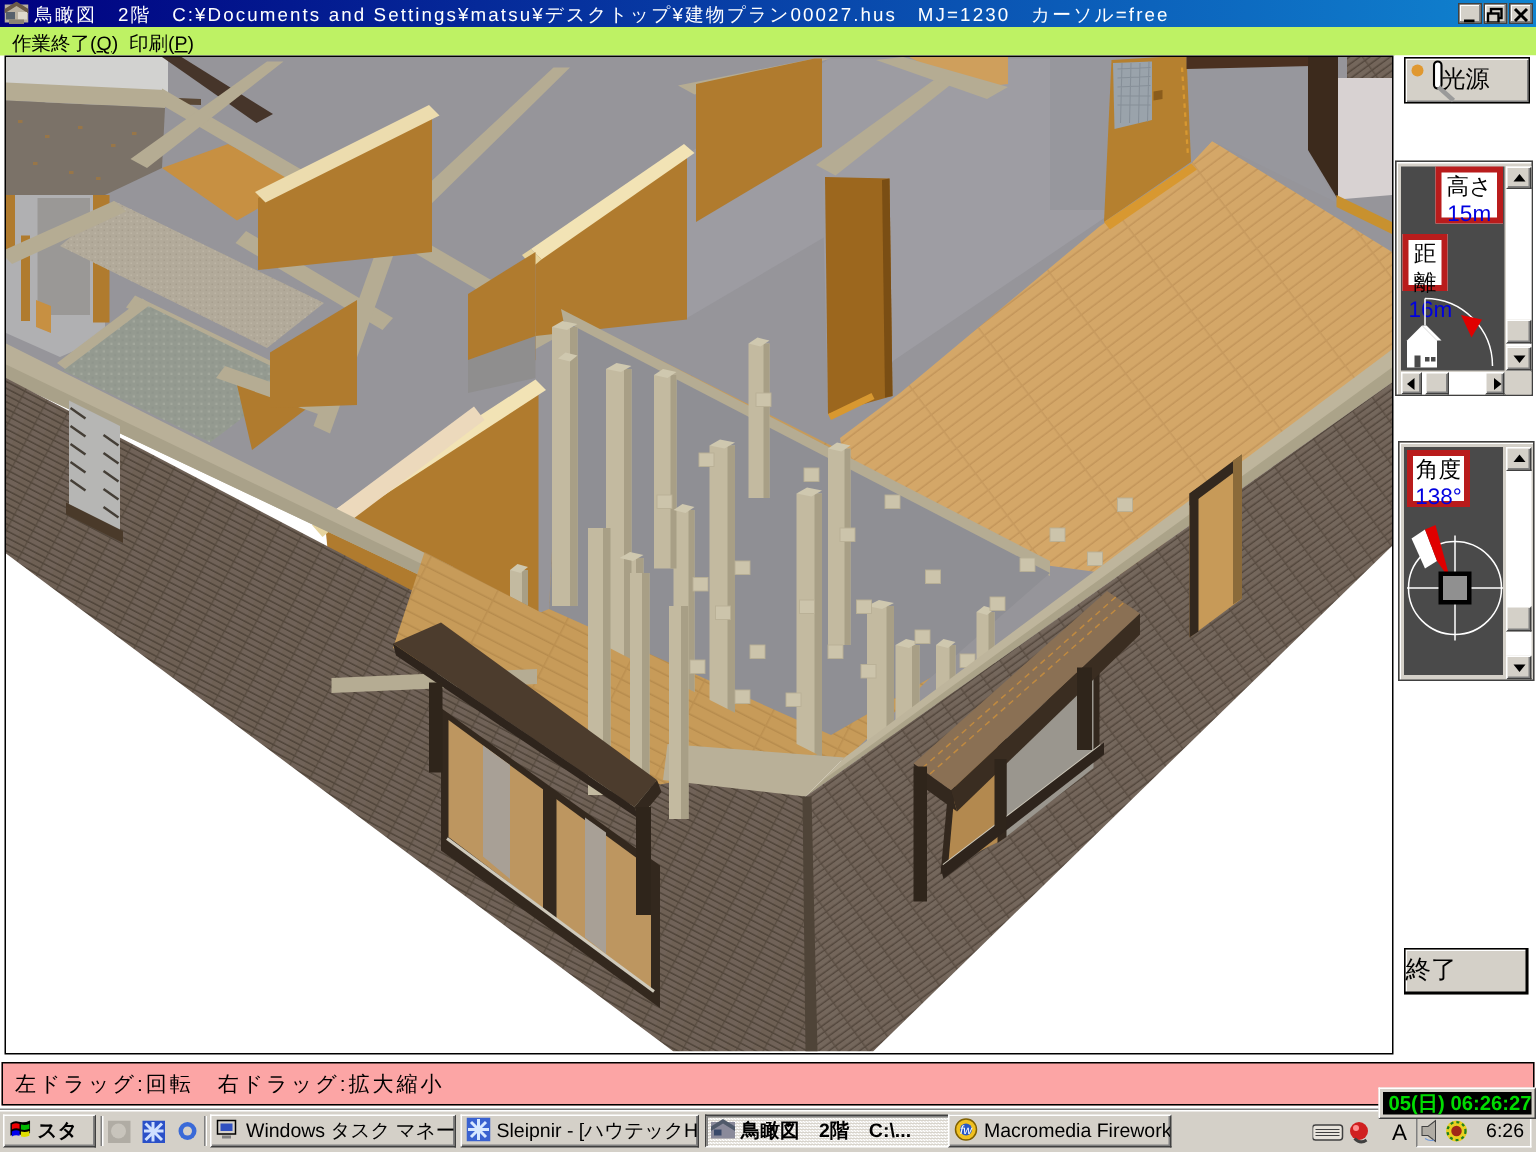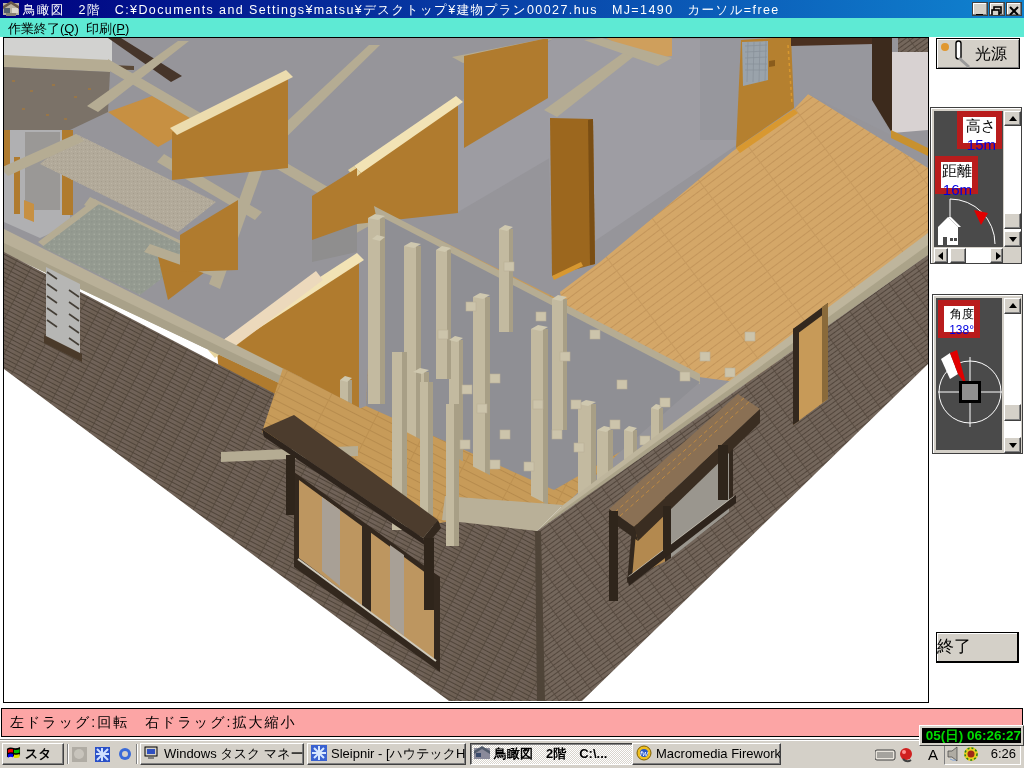--- a/index.html
+++ b/index.html
@@ -2,53 +2,53 @@
 <html><head><meta charset="utf-8">
 <style>
 html,body{margin:0;padding:0;width:1024px;height:768px;overflow:hidden;background:#fff;
 font-family:"Liberation Sans",sans-serif;}
 *{box-sizing:border-box}
 .abs{position:absolute}
 #titlebar{left:0;top:0;width:1024px;height:18px;background:linear-gradient(to right,#000080,#1084d0);}
 #title-ico{left:3px;top:1px;width:16px;height:16px}
 #title-txt{left:23px;top:2px;color:#fff;font-size:12.5px;white-space:nowrap;letter-spacing:1.4px}
 .tbtn{top:2px;width:16px;height:14px;background:#d4d0c8;border:1px solid #404040;box-shadow:inset -1px -1px 0 #808080,inset 1px 1px 0 #fff;text-align:center;overflow:hidden}
-#menubar{left:0;top:18px;width:1024px;height:19px;background:#5eead4;color:#000;font-size:13px}
+#menubar{left:0;top:18px;width:1024px;height:19px;background:#bef264;color:#000;font-size:13px}
 .mitem{top:2px;height:15px}
 #view{left:3px;top:37px;width:926px;height:666px;background:#fff}
 #viewborder{left:3px;top:37px;width:926px;height:666px;border:1px solid #000}
 #rightcol{left:930px;top:37px;width:94px;height:671px;background:#fff}
 #statusbar{left:1px;top:708px;width:1022px;height:29px;background:#fca5a5;border:1px solid #000;color:#000;font-size:14px;line-height:27px;padding-left:8px;letter-spacing:2px}
 #taskbar{left:0;top:740px;width:1024px;height:28px;background:#d4d0c8;border-top:1px solid #fff;box-shadow:0 -1px 0 #808080}
 .raised{background:#d4d0c8;border:1px solid;border-color:#fff #404040 #404040 #fff;box-shadow:inset -1px -1px 0 #808080,inset 1px 1px 0 #d4d0c8}
 .task{top:3px;height:22px;font-size:13px;line-height:20px;color:#000;overflow:hidden;white-space:nowrap}
 .tico{display:inline-block;width:16px;height:16px;vertical-align:-3px;margin:0 4px 0 3px}
 #clockbox{left:919px;top:725px;width:105px;height:21px;background:#d4d0c8;border:1px solid;border-color:#fff #404040 #404040 #fff;padding:2px}
 #clockin{width:100%;height:100%;background:#000;color:#00dc00;font-size:13.5px;font-weight:bold;line-height:15px;text-align:right;letter-spacing:0px;font-family:"Liberation Sans",sans-serif}
 .panel{background:#d4d0c8;border:1px solid #404040;box-shadow:inset 1px 1px 0 #fff}
 .dark{background:#4a4a4a}
-.wbox{background:#fff;border:6px solid #b91c1c;color:#000;text-align:right}
+.wbox{background:#fff;border:4px solid #b91c1c;color:#000;text-align:center}
 .blue{color:#0000e0}
 .au{width:0;height:0;border:4px solid transparent;border-top:none;border-bottom:5px solid #000;margin:4px auto 0}
 .ad{width:0;height:0;border:4px solid transparent;border-bottom:none;border-top:5px solid #000;margin:5px auto 0}
 .al{width:0;height:0;border:4px solid transparent;border-left:none;border-right:5px solid #000;margin:3px 0 0 3px}
 .ar{width:0;height:0;border:4px solid transparent;border-right:none;border-left:5px solid #000;margin:3px 0 0 5px}
 .sbtn{background:#d4d0c8;border:1px solid;border-color:#fff #404040 #404040 #fff;box-shadow:inset -1px -1px 0 #808080;text-align:left;color:#000}
 </style></head>
 <body>
 
 <div class="abs" id="titlebar"></div>
 <svg class="abs" id="title-ico" viewBox="0 0 16 16">
     <rect x="0" y="2" width="16" height="12" fill="#b8b0a0"></rect>
     <polygon points="0,5 8,0 16,5 16,8 8,3 0,8" fill="#6a5a48"></polygon>
     <rect x="1" y="7" width="6" height="5" fill="#55606c"></rect>
     <rect x="9" y="7" width="6" height="5" fill="#ddd8cc"></rect>
     <rect x="3" y="12" width="10" height="3" fill="#8a8274"></rect>
   </svg>
-<div class="abs" id="title-txt">鳥瞰図　2階　C:¥Documents and Settings¥matsu¥デスクトップ¥建物プラン00027.hus　MJ=1490　カーソル=free</div>
+<div class="abs" id="title-txt">鳥瞰図　2階　C:¥Documents and Settings¥matsu¥デスクトップ¥建物プラン00027.hus　MJ=1230　カーソル=free</div>
 <div class="abs tbtn" style="left:972px"><svg width="14" height="12" viewBox="0 0 14 12">
       <rect x="3" y="9" width="7" height="2" fill="#000"></rect>
     </svg></div>
 <div class="abs tbtn" style="left:989px"><svg width="14" height="12" viewBox="0 0 14 12">
       <rect x="4" y="2" width="7" height="6" fill="none" stroke="#000" stroke-width="1.6"></rect>
       <rect x="2" y="5" width="7" height="6" fill="#d4d0c8" stroke="#000" stroke-width="1.6"></rect>
     </svg></div>
 <div class="abs tbtn" style="left:1006px"><svg width="14" height="12" viewBox="0 0 14 12">
       <path d="M3,2 L11,10 M11,2 L3,10" stroke="#000" stroke-width="2"></path>
     </svg></div>
@@ -350,31 +350,31 @@
 <polygon points="793,329 828,303 828,399 793,425" fill="#c79a58"></polygon>
 <polygon points="793,329 828,303 828,311 793,337" fill="#33281e"></polygon>
 <polygon points="793,329 799,325 799,421 793,425" fill="#33281e"></polygon>
 <polygon points="822,307 828,303 828,399 822,403" fill="#8a6a3a"></polygon>
 
 <polygon points="535,531 541,531 545,701 537,701" fill="#4f4438"></polygon>
 </svg>
 <div class="abs" id="viewborder"></div>
 
 <div class="abs" id="rightcol"></div>
-<div class="abs sbtn" style="left:936px;top:38px;width:84px;height:31px;border:1px solid #000;box-shadow:inset 1px 1px 0 #fff,inset -1px -1px 0 #808080;font-size:16px;line-height:29px;padding-left:38px;text-align:left">光源</div>
+<div class="abs sbtn" style="left:936px;top:38px;width:84px;height:31px;border:1px solid #000;box-shadow:inset 1px 1px 0 #fff,inset -1px -1px 0 #808080;font-size:16px;line-height:29px;padding-left:24px;text-align:left">光源</div>
 <svg class="abs" style="left:936px;top:38px" width="44" height="31" viewBox="0 0 44 31">
     <circle cx="9" cy="9" r="4" fill="#e09830"></circle>
     <rect x="20" y="3" width="5" height="18" rx="2.5" fill="#fff" stroke="#000" stroke-width="1.4"></rect>
     <line x1="23" y1="20" x2="33" y2="29" stroke="#9a9a9a" stroke-width="3"></line>
   </svg>
 
 <div class="abs panel" style="left:930px;top:107px;width:92px;height:157px"></div>
 <div class="abs dark" style="left:934px;top:111px;width:69px;height:136px"></div>
 <div class="abs wbox" style="left:957px;top:111px;width:45px;height:38px;font-size:15px">高さ<br><span class="blue">15m</span></div>
-<div class="abs wbox" style="left:935px;top:156px;width:43px;height:38px;font-size:15px">距離<br><span class="blue">16m</span></div>
+<div class="abs wbox" style="left:935px;top:156px;width:30px;height:38px;font-size:15px">距離<br><span class="blue">16m</span></div>
 <svg class="abs" style="left:934px;top:195px" width="69px" height="52" viewBox="0 0 69 52">
 <path d="M16,4 L16,22" stroke="#fff" fill="none"></path>
     <path d="M16,4 A45,45 0 0 1 61,49" stroke="#fff" fill="none"></path>
 <polygon points="40,15 54,18 47,30" fill="#e00000"></polygon>
 <polygon points="4,32 14,22 24,32 24,50 4,50" fill="#fff"></polygon>
     <polygon points="14,22 17,22 27,32 24,32" fill="#fff"></polygon>
 <rect x="9" y="42" width="4" height="8" fill="#4a4a4a"></rect>
     <rect x="16" y="43" width="3" height="3" fill="#4a4a4a"></rect>
     <rect x="20" y="43" width="3" height="3" fill="#4a4a4a"></rect>
 </svg>
@@ -392,21 +392,21 @@
     <div class="al"></div>
   </div>
 <div class="abs sbtn" style="left:950px;top:248px;width:16px;height:15px"></div>
 <div class="abs sbtn" style="left:990px;top:248px;width:13px;height:15px">
     <div class="ar"></div>
   </div>
 <div class="abs" style="left:1004px;top:248px;width:17px;height:15px;background:#d4d0c8"></div>
 
 <div class="abs panel" style="left:932px;top:294px;width:91px;height:160px"></div>
 <div class="abs dark" style="left:936px;top:298px;width:66px;height:152px"></div>
-<div class="abs wbox" style="left:938px;top:300px;width:42px;height:38px;font-size:12px">角度<br><span class="blue">138°</span></div>
+<div class="abs wbox" style="left:938px;top:300px;width:42px;height:38px;font-size:15px">角度<br><span class="blue">138°</span></div>
 <svg class="abs" style="left:936px;top:298px" width="66" height="152" viewBox="0 0 66 152">
 <circle cx="34" cy="94" r="31" stroke="#fff" fill="none"></circle>
 <line x1="34" y1="59" x2="34" y2="129" stroke="#fff"></line>
     <line x1="2" y1="94" x2="66" y2="94" stroke="#fff"></line>
 <polygon points="5,61 14,55 22,76 14,81" fill="#fff"></polygon>
 <polygon points="14,55 21,52 31,89 22,76" fill="#e00000"></polygon>
 <rect x="23" y="83" width="22" height="22" fill="#000"></rect>
 <rect x="26" y="86" width="16" height="16" fill="#909090"></rect>
 </svg>
 <div class="abs" style="left:1004px;top:298px;width:17px;height:152px;background:#fff"></div>

